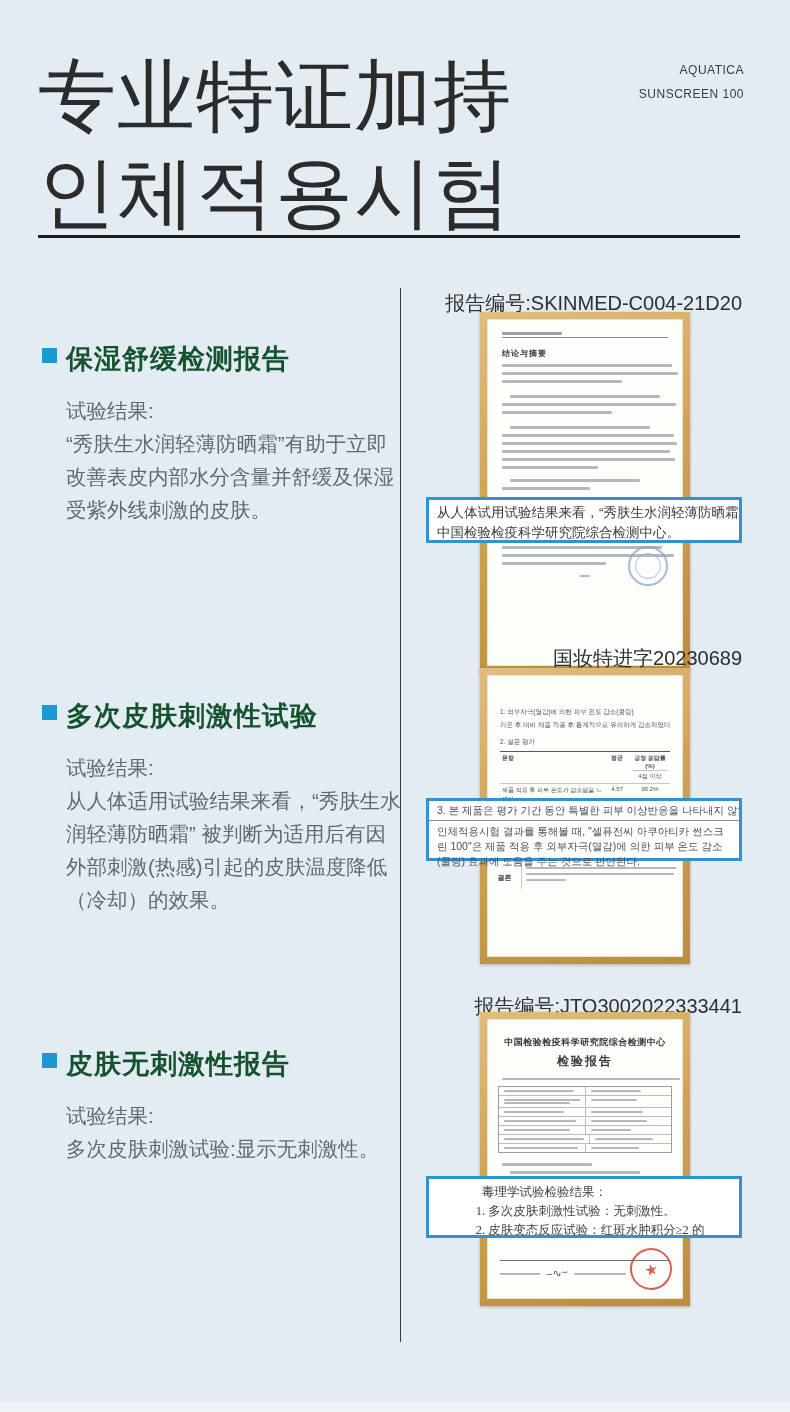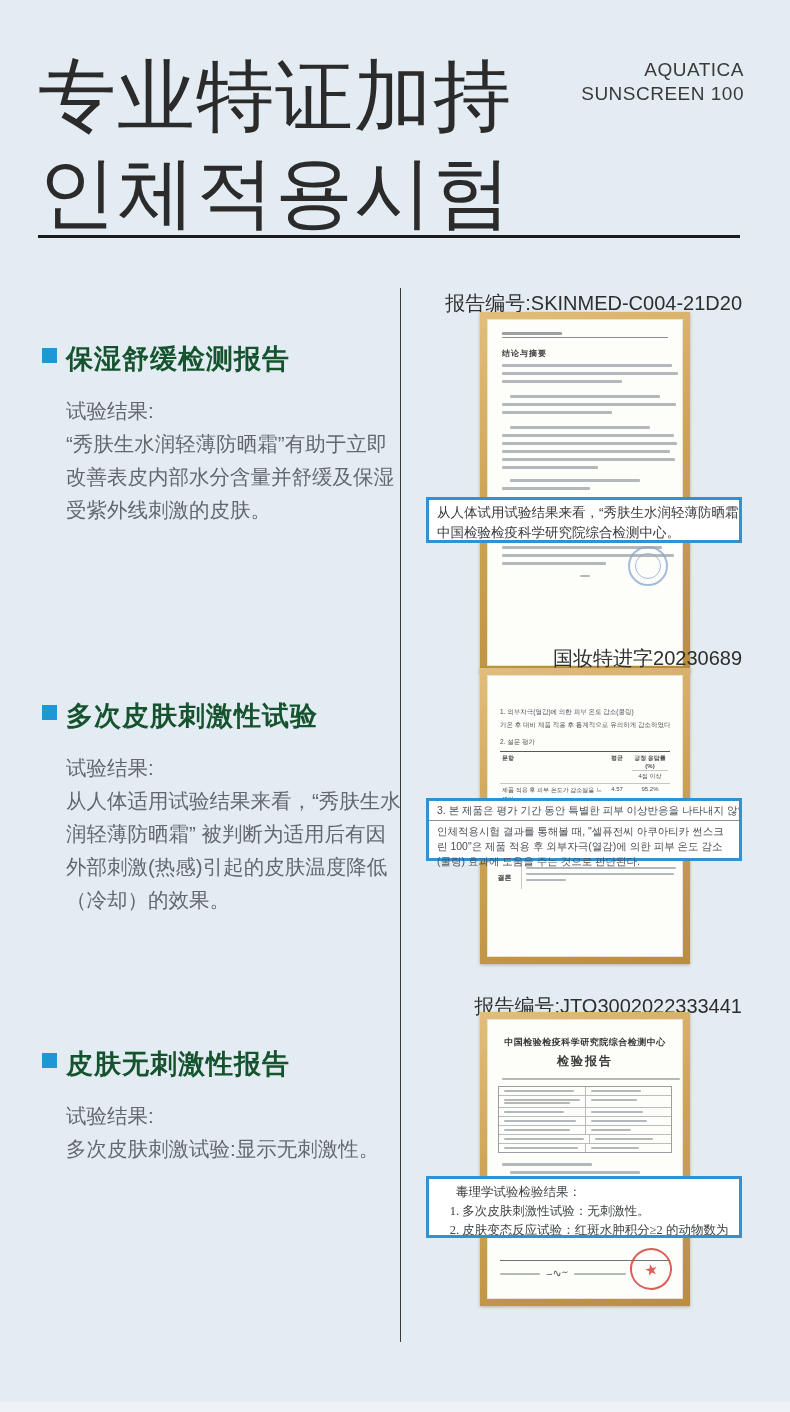--- a/index.html
+++ b/index.html
@@ -5,21 +5,21 @@
   * { margin:0; padding:0; box-sizing:border-box; }
   html,body { width:790px; }
   body { font-family:"Liberation Sans","DejaVu Sans",sans-serif; }
   .page { position:relative; width:790px; height:1412px; background:#e4ecf3; overflow:hidden; }
 
   
   .title { position:absolute; left:38px; top:48px; font-size:78px; line-height:96px;
            font-weight:500; color:#2b2b2b; letter-spacing:1px; white-space:nowrap; }
   .title span { display:block; }
   .brand { position:absolute; right:46px; top:58px; text-align:right; color:#3a3a3a;
-           font-size:19px; line-height:24px; letter-spacing:.5px; }
+           font-size:12px; line-height:24px; letter-spacing:.5px; }
   .brand span { display:block; }
   .hrule { position:absolute; left:38px; top:235px; width:702px; height:3px; background:#1c1c1c; }
   .vdivider { position:absolute; left:400px; top:288px; width:1px; height:1054px; background:#3a3a3a; }
 
   
   .section { position:absolute; left:66px; width:336px; }
   .s1 { top:341px; } .s2 { top:698px; } .s3 { top:1046px; }
   .sec-head { position:relative; font-size:27px; font-weight:700; color:#14532d; letter-spacing:1px; }
   .bullet { position:absolute; left:-24px; top:7px; width:15px; height:15px; background:#1f97d4; }
   .sec-body { margin-top:17px; font-size:20.5px; line-height:33px; color:#63686e; }
@@ -83,21 +83,21 @@
                right:10px; bottom:8px; opacity:.85; color:#d4453e; text-align:center;
                font-size:15px; line-height:40px; transform:rotate(-12deg); }
 
   
   .callout { position:absolute; left:426px; width:316px; background:#fff; border:3px solid #3191d1; color:#37393d; }
   .co1 { top:497px; height:46px; font-size:13.5px; line-height:20px; padding:3px 8px; overflow:hidden; }
   .co1 .l1 { white-space:nowrap; }
   .co2 { top:798px; height:63px; font-size:10.5px; color:#4a4e54; }
   .co2 .co2-title { padding:3px 8px 2px 8px; border-bottom:1px solid #8b8f95; white-space:nowrap; overflow:hidden; }
   .co2 .co2-body { padding:3px 8px 2px 8px; line-height:15px; }
-  .co3 { top:1176px; height:62px; font-size:12.5px; line-height:19px; padding:4px 2px; overflow:hidden;
+  .co3 { top:1176px; height:62px; font-size:12.5px; line-height:19px; padding:4px 28px; overflow:hidden;
          font-family:"Liberation Serif","DejaVu Serif",serif; color:#3f4246; }
   .co3 .ind1 { text-indent:2em; } .co3 .ind2 { text-indent:1.5em; }
 
   .footer-strip { position:absolute; left:0; bottom:0; width:100%; height:10px; background:#eff3f7; }
 </style>
 </head>
 <body>
 
 <div class="page">
 

